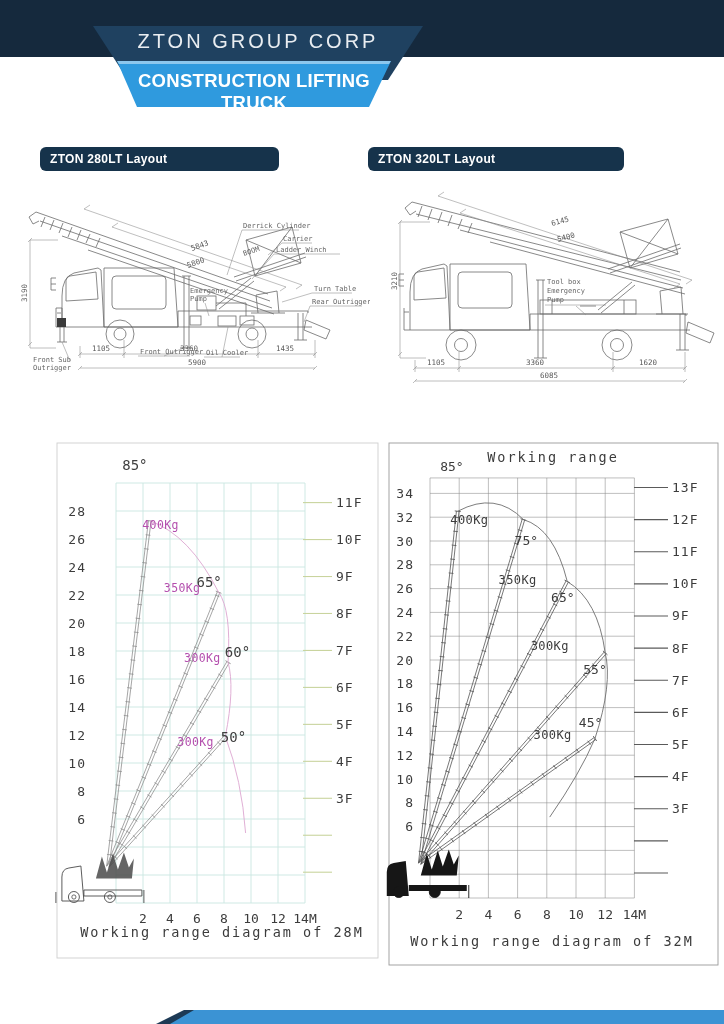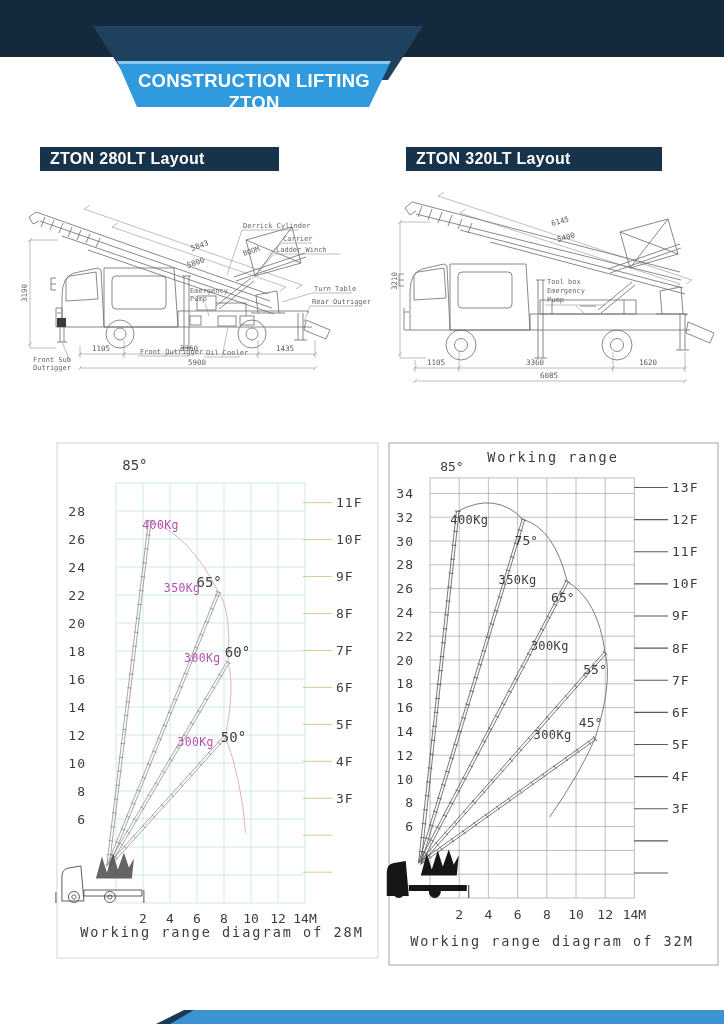--- a/index.html
+++ b/index.html
@@ -14,43 +14,44 @@
                color:#e9edf1;font-size:20px;letter-spacing:3px;font-weight:400;}
   .hdr-banner{position:absolute;left:0;top:0;width:724px;height:112px;
               clip-path:polygon(117px 61px,391px 61px,369px 107px,137px 107px);}
   .hdr-banner-hi{position:absolute;left:117px;top:61px;width:274px;height:3px;
                  background:rgba(255,255,255,.45);
                  clip-path:polygon(0 0,274px 0,272px 3px,2px 3px);}
   .hdr-product{position:absolute;left:117px;top:70px;width:274px;text-align:center;
                color:#ffffff;font-size:18.5px;font-weight:bold;letter-spacing:.3px;}
   
   .sec-title{position:absolute;height:24px;line-height:24px;color:#fff;
-             font-size:16px;font-weight:bold;padding-left:10px;letter-spacing:.3px;}
+             font-size:12px;font-weight:bold;padding-left:10px;letter-spacing:.3px;border-radius:6px;}
   .sec-title.left{left:40px;top:147px;width:239px;}
-  .sec-title.right{left:406px;top:147px;width:256px;}
+  .sec-title.right{left:368px;top:147px;width:256px;}
   
   .blk{position:absolute;}
   svg text{font-family:"DejaVu Sans Mono","Liberation Mono",monospace;}
   .cad{stroke:#6b6b6b;stroke-width:.8;fill:none;}
   .cad-thin{stroke:#8a8a8a;stroke-width:.55;fill:none;}
   .cad-txt{fill:#666;font-size:7px;}
   .cad-dim{fill:#5a5a5a;font-size:7.5px;}
   
   .footer-svg{position:absolute;left:0;top:1008px;}
 </style>
 </head>
 <body>
 
 <div class="page">
 
   <div class="hdr-bar" style="background-color: rgb(21, 41, 61);"></div>
   <div class="hdr-trap" style="background-color: rgb(31, 65, 96);"></div>
+  <div class="hdr-company">ZTON GROUP CORP</div>
   <div class="hdr-banner" style="background-color: rgb(47, 154, 222);"></div>
   <div class="hdr-banner-hi"></div>
-  <div class="hdr-product">CONSTRUCTION LIFTING ZTON</div>
+  <div class="hdr-product">CONSTRUCTION LIFTING TRUCK</div>
 
   <div class="sec-title left" style="background-color: rgb(22, 51, 75);">ZTON 280LT Layout</div>
   <div class="sec-title right" style="background-color: rgb(22, 51, 75);">ZTON 320LT Layout</div>
 
   <div class="blk" style="left:0;top:180px;text-decoration:underline;">
   <svg width="370" height="220" viewBox="0 0 370 220">
     <g class="cad">
 
       <path d="M268,114 L36,32"></path>
           <path d="M270,121 L40,41"></path>

